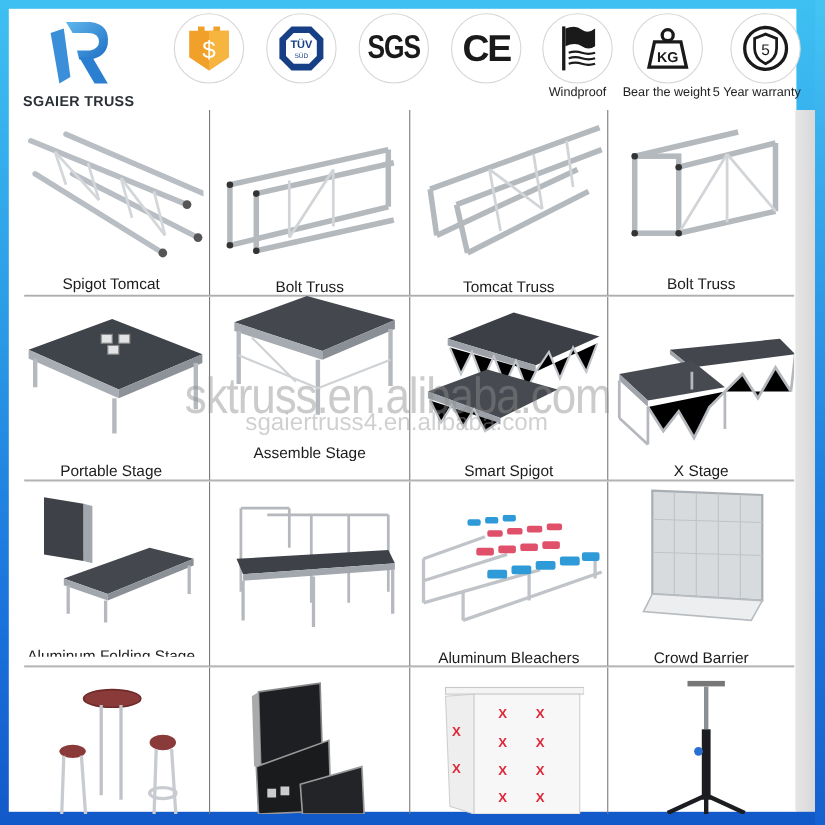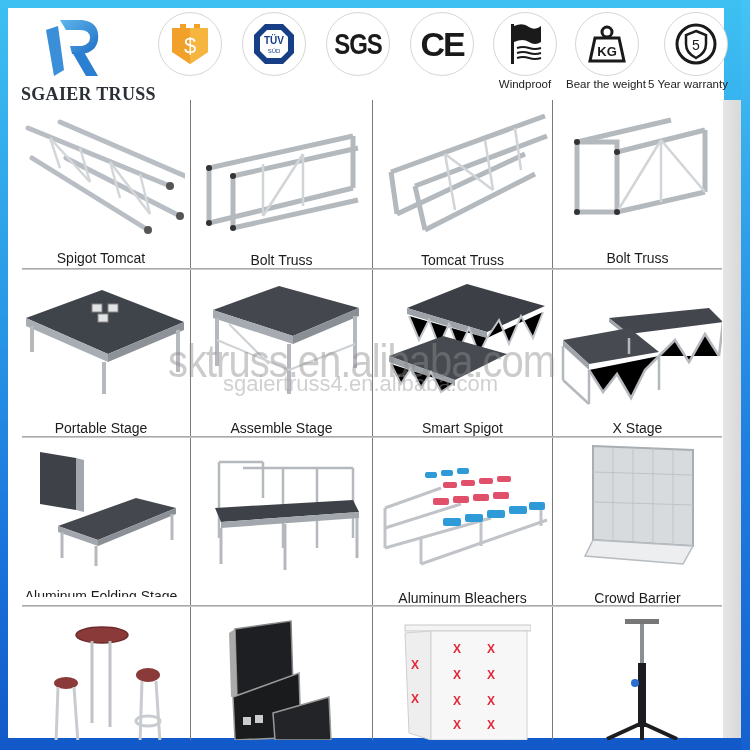--- a/index.html
+++ b/index.html
@@ -18,21 +18,21 @@
     background: linear-gradient(90deg,#e6e6e6,#d8d8d8);
   }
   .right-blue {
     position: absolute; left: 741px; top: 0; width: 9px; height: 750px;
     background: linear-gradient(180deg,#44c4f4,#1e7ee0 60%,#1560d0);
   }
   
   .header { position: absolute; left: 0; top: 0; width: 716px; height: 92px; }
   .logo { position: absolute; left: 10px; top: 6px; width: 110px; height: 86px; }
   .logo-mark { position: absolute; left: 24px; top: 2px; width: 62px; height: 64px; }
-  .logo-text { position: absolute; left: 3px; top: 70px; font-size: 18px; font-weight: bold; color: #2b2f36; letter-spacing: 0.3px; white-space: nowrap; font-family: Liberation Serif, serif; }
+  .logo-text { position: absolute; left: 3px; top: 70px; font-size: 13px; font-weight: bold; color: #2b2f36; letter-spacing: 0.3px; white-space: nowrap; }
   .badge {
     position: absolute; top: 4px; width: 64px; height: 64px; border-radius: 50%;
     border: 1px solid #d6d6d6; background: #fff;
     display: flex; align-items: center; justify-content: center;
   }
   .badge-caption { position: absolute; top: 70px; font-size: 11.5px; color: #222; white-space: nowrap; transform: translateX(-50%); }
   
   .grid { position: absolute; left: 4px; top: 92px; width: 710px; height: 640px; }
   .cell { position: absolute; overflow: hidden; }
   .cell-label {
@@ -240,21 +240,21 @@
         </g>
         <g fill="#e2e4e6" stroke="#888" stroke-width="1">
           <rect x="70" y="22" width="10" height="8"></rect>
             <rect x="86" y="22" width="10" height="8"></rect>
           <rect x="76" y="32" width="10" height="8"></rect>
         </g>
       </svg>
       <span class="cell-label" style="top:150px">Portable Stage</span>
     </div>
 
-    <div class="cell" style="left:179px;top:170px;width:181px;height:166px">
+    <div class="cell" style="left:179px;top:153px;width:181px;height:166px">
       <svg class="pic" style="left:18px;top:10px" width="160" height="120" viewBox="0 0 160 120">
         <polygon points="4,30 70,6 150,28 84,56" fill="#44484e"></polygon>
         <polygon points="4,30 84,56 84,64 4,38" fill="#a6abb1"></polygon>
         <polygon points="84,56 150,28 150,36 84,64" fill="#8a8f95"></polygon>
         <g stroke="#b5b9be" stroke-width="4">
           <line x1="8" y1="38" x2="8" y2="86"></line>
             <line x1="80" y1="64" x2="80" y2="114"></line>
           <line x1="146" y1="36" x2="146" y2="88"></line>
         </g>
         <g stroke="#cfd2d5" stroke-width="2">

